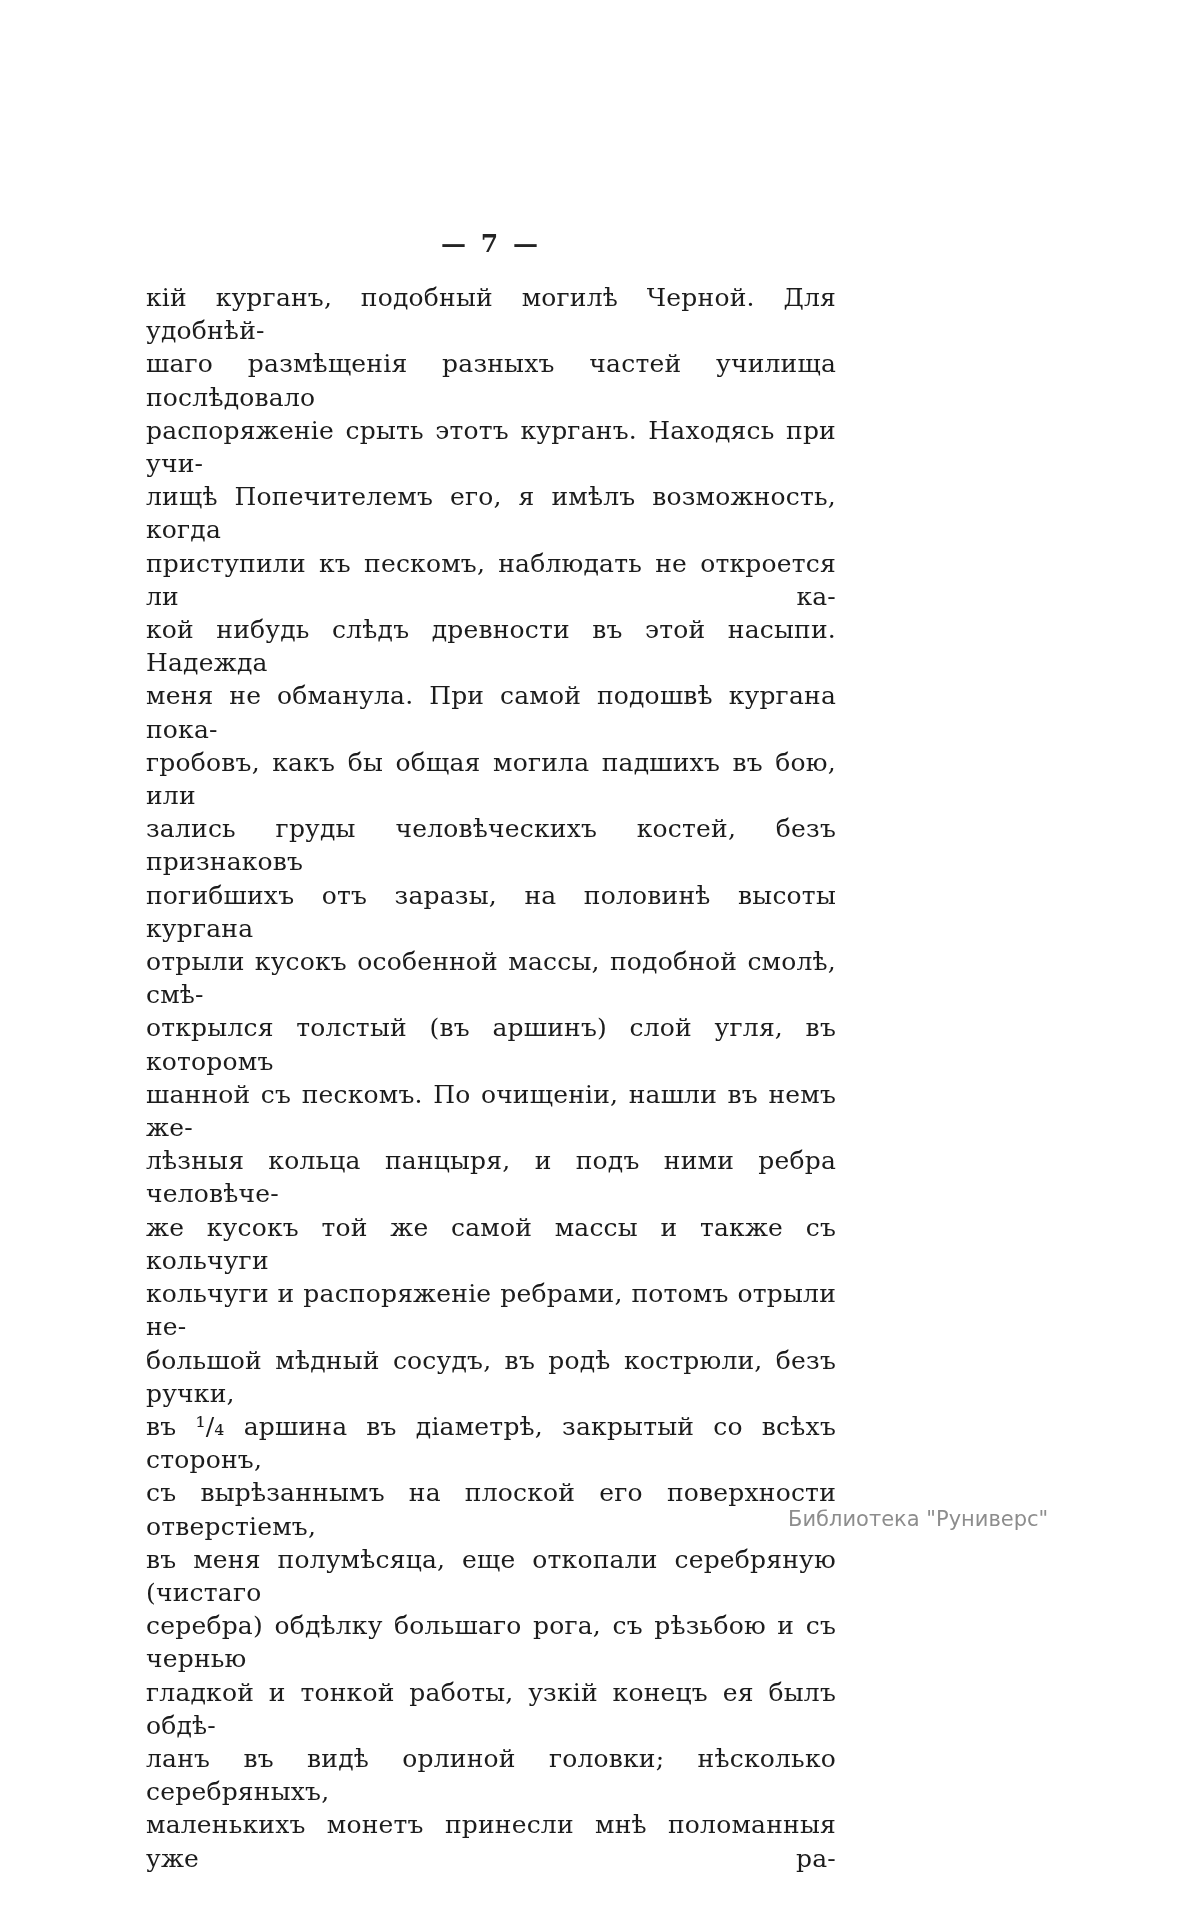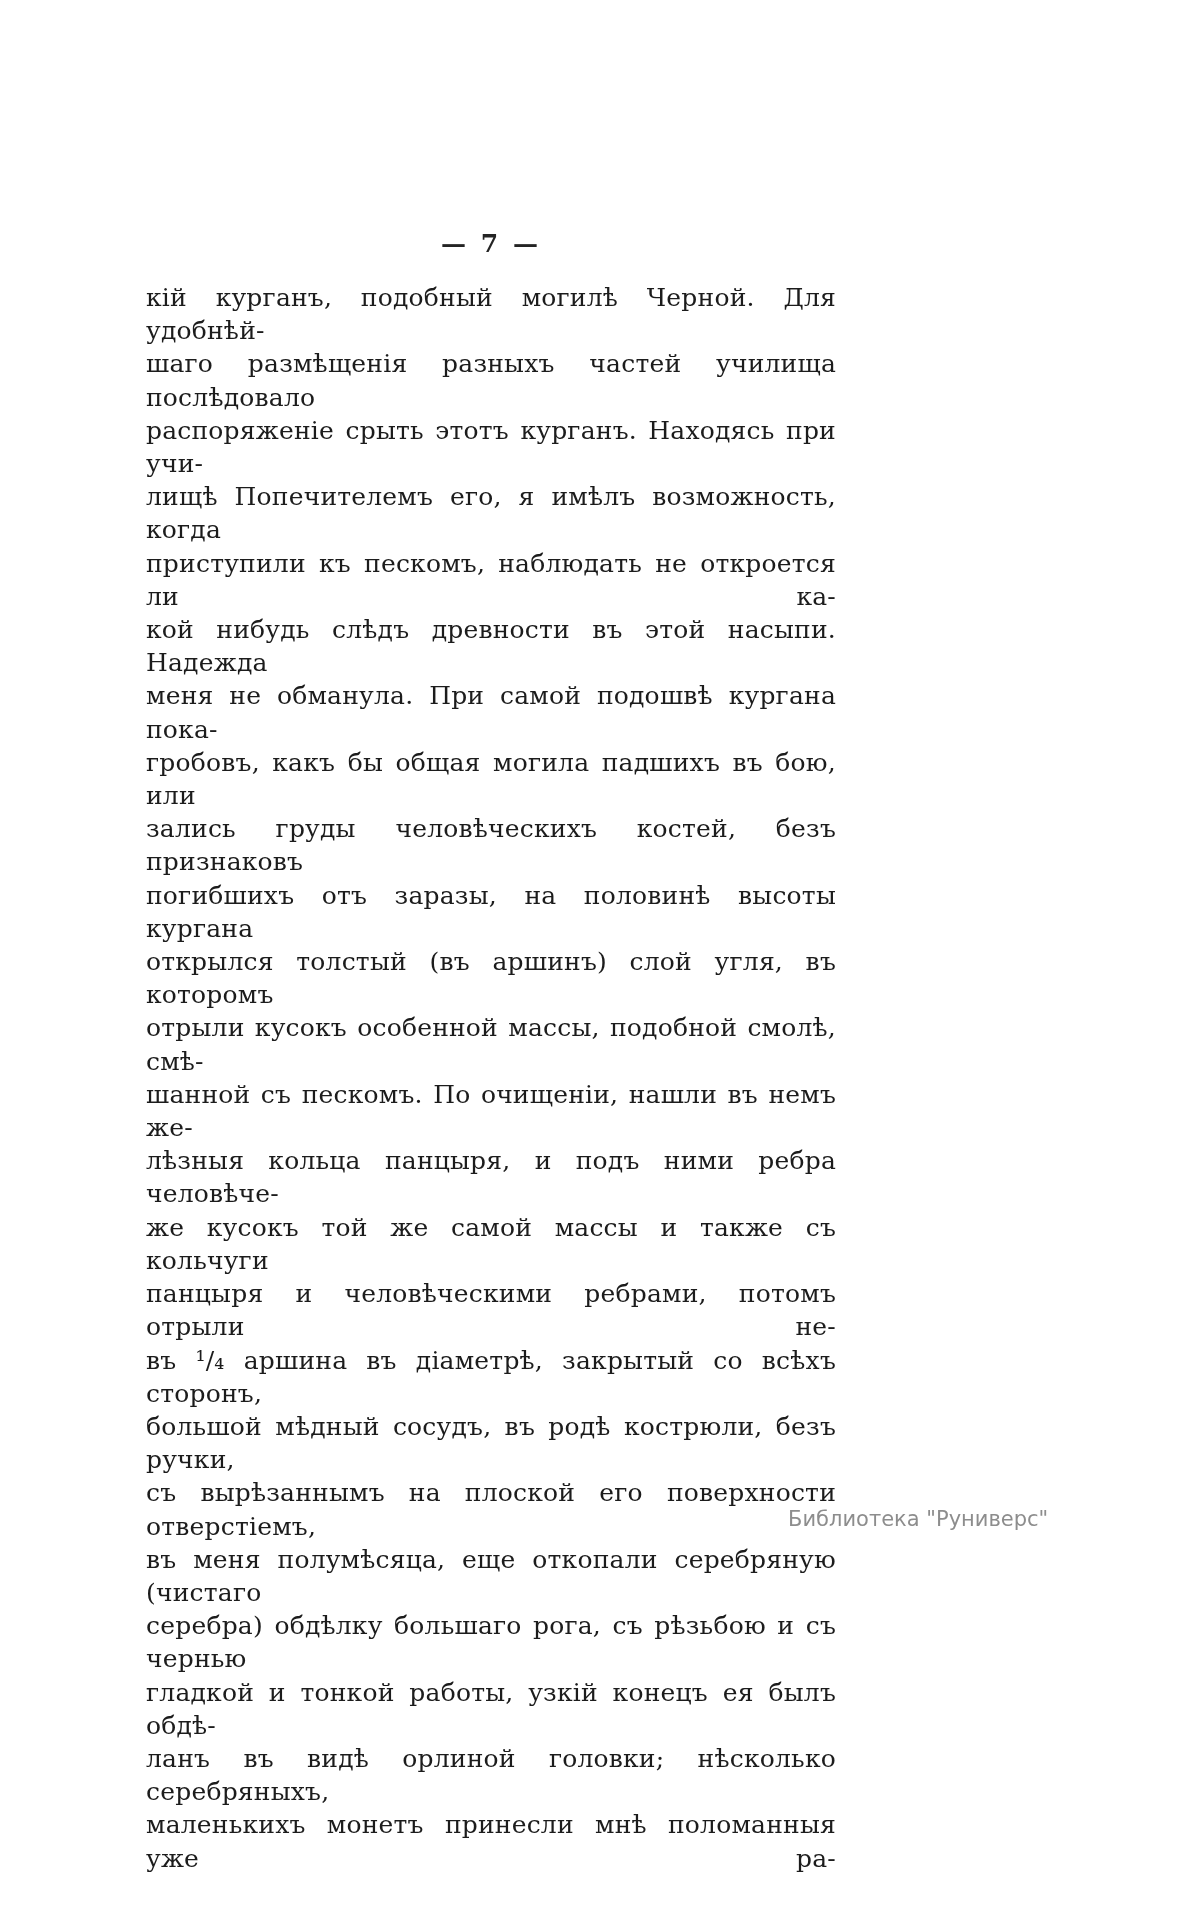--- a/index.html
+++ b/index.html
@@ -65,28 +65,28 @@
       <div class="line">кій курганъ, подобный могилѣ Черной. Для удобнѣй-</div>
       <div class="line">шаго размѣщенія разныхъ частей училища послѣдовало</div>
       <div class="line">распоряженіе срыть этотъ курганъ. Находясь при учи-</div>
       <div class="line">лищѣ Попечителемъ его, я имѣлъ возможность, когда</div>
       <div class="line">приступили къ пескомъ, наблюдать не откроется ли ка-</div>
       <div class="line">кой нибудь слѣдъ древности въ этой насыпи. Надежда</div>
       <div class="line">меня не обманула. При самой подошвѣ кургана пока-</div>
       <div class="line">гробовъ, какъ бы общая могила падшихъ въ бою, или</div>
       <div class="line">зались груды человѣческихъ костей, безъ признаковъ</div>
       <div class="line">погибшихъ отъ заразы, на половинѣ высоты кургана</div>
+      <div class="line">отрыли кусокъ особенной массы, подобной смолѣ, смѣ-</div>
       <div class="line">открылся толстый (въ аршинъ) слой угля, въ которомъ</div>
-      <div class="line">отрыли кусокъ особенной массы, подобной смолѣ, смѣ-</div>
       <div class="line">шанной съ пескомъ. По очищеніи, нашли въ немъ же-</div>
       <div class="line">лѣзныя кольца панцыря, и подъ ними ребра человѣче-</div>
       <div class="line">же кусокъ той же самой массы и также съ кольчуги</div>
-      <div class="line">панцыря и человѣческими ребрами, потомъ отрыли не-</div>
+      <div class="line">кольчуги и распоряженіе ребрами, потомъ отрыли не-</div>
+      <div class="line">большой мѣдный сосудъ, въ родѣ кострюли, безъ ручки,</div>
       <div class="line">въ ¹/₄ аршина въ діаметрѣ, закрытый со всѣхъ сторонъ,</div>
-      <div class="line">большой мѣдный сосудъ, въ родѣ кострюли, безъ ручки,</div>
       <div class="line">съ вырѣзаннымъ на плоской его поверхности отверстіемъ,</div>
       <div class="line">въ меня полумѣсяца, еще откопали серебряную (чистаго</div>
       <div class="line">серебра) обдѣлку большаго рога, съ рѣзьбою и съ чернью</div>
       <div class="line">гладкой и тонкой работы, узкій конецъ ея былъ обдѣ-</div>
       <div class="line">ланъ въ видѣ орлиной головки; нѣсколько серебряныхъ,</div>
       <div class="line">маленькихъ монетъ принесли мнѣ поломанныя уже ра-</div>
     </div>
 
   <div class="watermark">Библиотека "Руниверс"</div>
 

